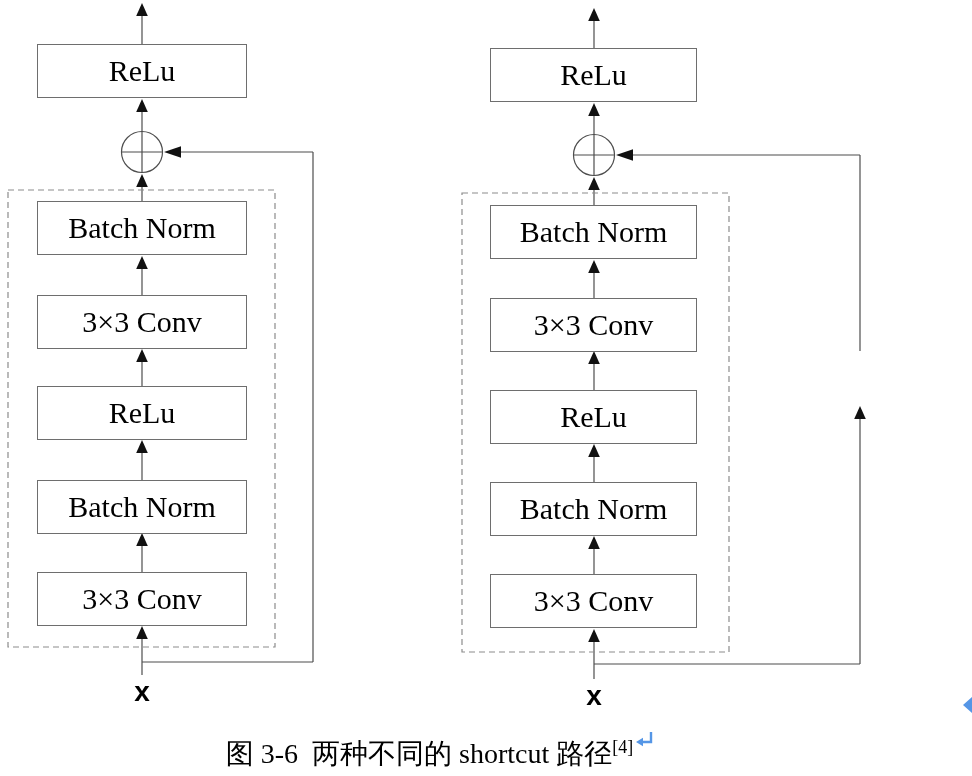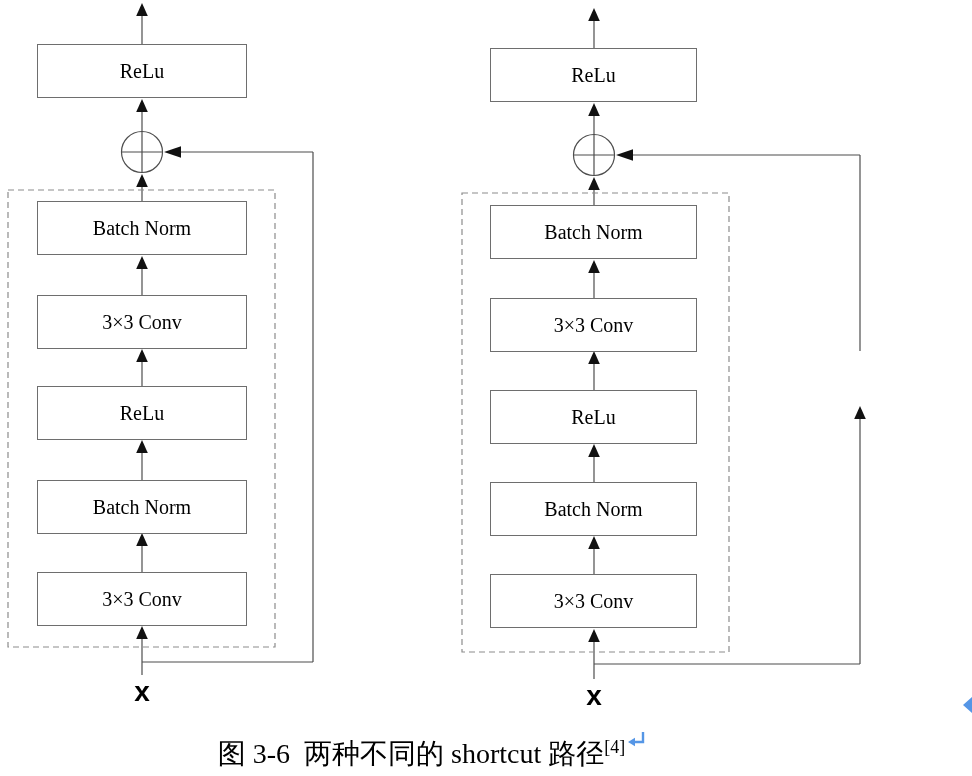--- a/index.html
+++ b/index.html
@@ -18,36 +18,36 @@
   }
   svg.wires{position:absolute;left:0;top:0;}
   .ln{stroke:var(--line);stroke-width:1.2;fill:none;}
   .cir{stroke:var(--line);stroke-width:1.2;fill:none;}
   .ah{fill:var(--arrowhead);stroke:none;}
   .dr{stroke:var(--dashed-border);stroke-width:1.2;stroke-dasharray:6 4;fill:none;}
   .node{
     position:absolute;height:54px;box-sizing:border-box;
     border:1px solid var(--box-border);background:var(--bg);
     display:flex;align-items:center;justify-content:center;
-    font-size:20px;line-height:52px;white-space:nowrap;
+    font-size:30px;line-height:52px;white-space:nowrap;
   }
   .col-left{left:37px;width:210px;}
   .col-right{left:490px;width:207px;}
   .Lout{top:44px;} .L0{top:201px;} .L1{top:295px;} .L2{top:386px;} .L3{top:480px;} .L4{top:572px;}
   .Rout{top:48px;} .R0{top:205px;} .R1{top:298px;} .R2{top:390px;} .R3{top:482px;} .R4{top:574px;}
   .shortcut-box{left:756px;top:351px;width:207px;}
   .xlab{
     position:absolute;transform:translateX(-50%);
     font-family:"Liberation Sans","DejaVu Sans",sans-serif;
     font-weight:bold;font-size:28px;line-height:1;
   }
   .xlab.lx{left:142px;top:678px;}
   .xlab.rx{left:594px;top:682px;}
   .caption{
-    position:absolute;left:0;top:730px;width:864px;text-align:center;
+    position:absolute;left:8px;top:730px;width:864px;text-align:center;
     font-size:28px;line-height:1.25;white-space:pre;
   }
   .caption sup{font-size:0.64em;vertical-align:super;line-height:0;}
   .return-mark{display:inline-block;vertical-align:14px;margin-left:1px;}
   .edge-mark{
     position:absolute;right:0;top:697px;width:0;height:0;
     border-top:8px solid transparent;border-bottom:8px solid transparent;
     border-right:9px solid var(--format-mark-blue);
   }
 </style>

